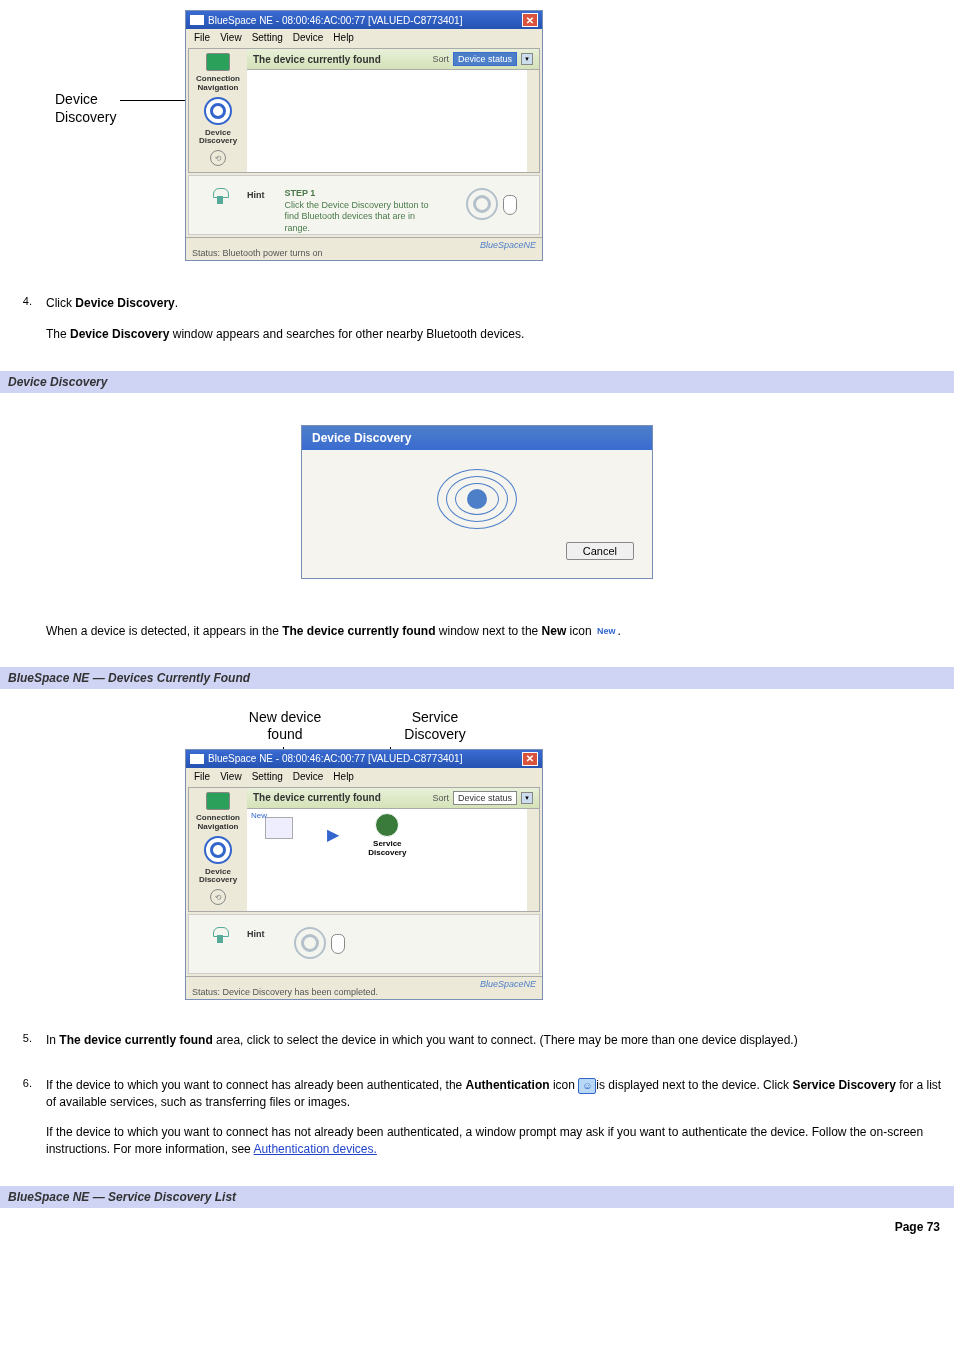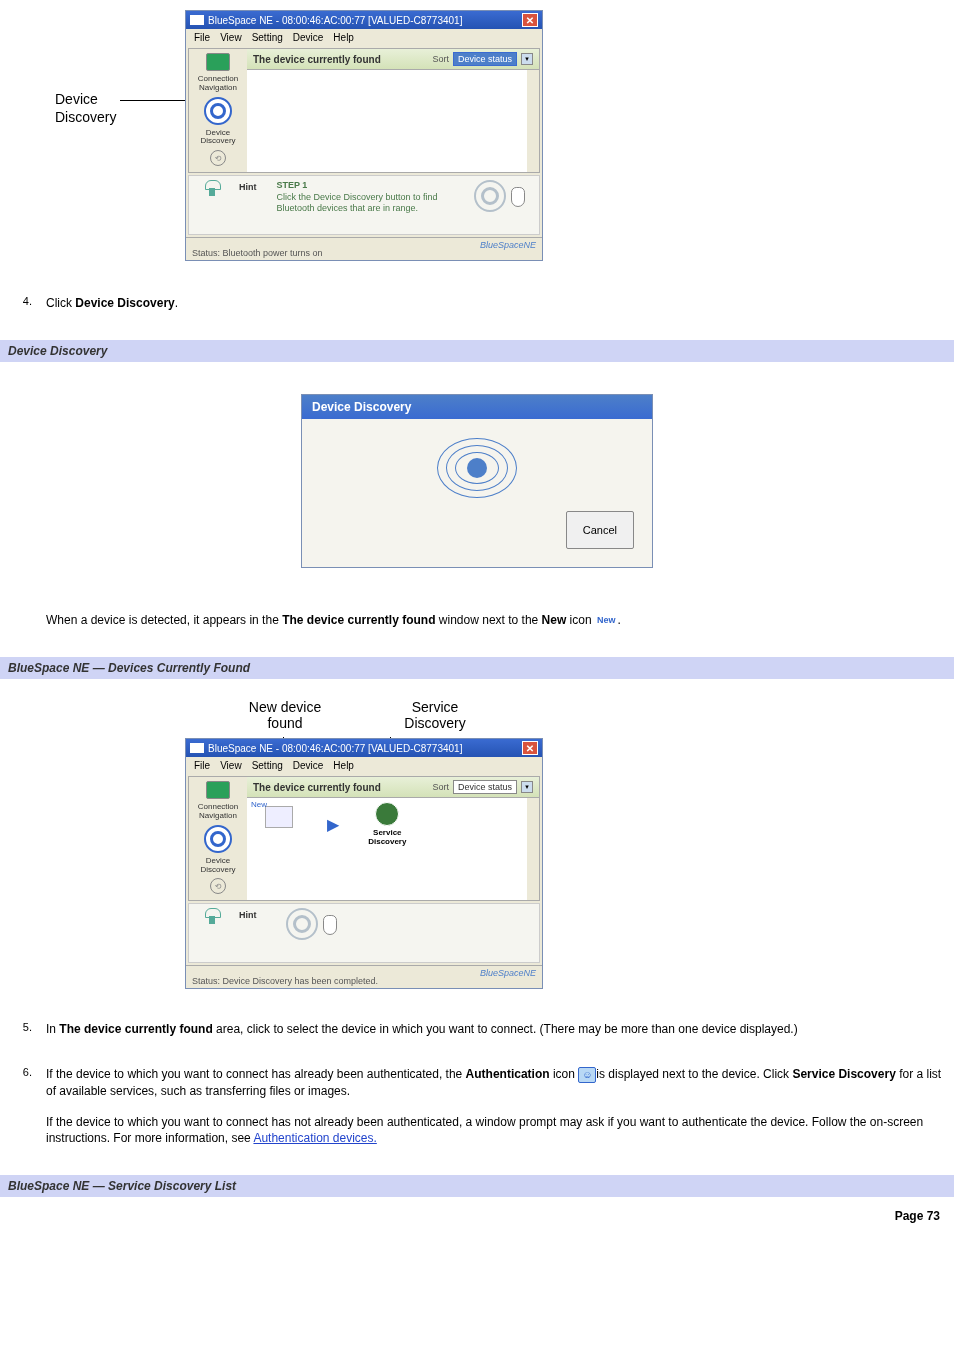--- a/index.html
+++ b/index.html
@@ -15,35 +15,35 @@
     .titlebar-icon { width: 14px; height: 10px; background: #fff; margin-right: 4px; display: inline-block; }
     .titlebar-text { flex: 1; }
     .close-btn { width: 16px; height: 14px; background: #d9533d; border: 1px solid #fff; color: #fff; display: flex; align-items: center; justify-content: center; font-size: 10px; font-weight: bold; }
     
     .menubar { display: flex; gap: 2px; padding: 2px 4px; background: #ece9d8; font-size: 10px; }
     .menubar span { padding: 1px 4px; }
     
     .app-body { display: flex; height: 125px; background: #fafaf7; border: 1px solid #aaa; margin: 2px; }
     .sidebar { width: 58px; display: flex; flex-direction: column; align-items: center; gap: 4px; padding: 4px 2px; background: #ece9d8; font-size: 8px; text-align: center; }
     .side-btn { width: 24px; height: 18px; background: #2aa05a; border: 1px solid #888; border-radius: 2px; }
-    .side-label { font-weight: normal; color: #333; line-height: 1.1; }
+    .side-label { font-weight: bold; color: #333; line-height: 1.1; }
     .side-circle { width: 28px; height: 28px; border: 2px solid #3366cc; border-radius: 50%; display: flex; align-items: center; justify-content: center; background: #fff; }
     .side-circle-inner { width: 16px; height: 16px; border: 3px solid #3366cc; border-radius: 50%; }
     .side-small-circle { width: 16px; height: 16px; border: 1px solid #888; border-radius: 50%; display: flex; align-items: center; justify-content: center; font-size: 8px; color: #888; }
     
     .main-area { flex: 1; display: flex; flex-direction: column; }
     .header-row { display: flex; align-items: center; background: linear-gradient(#e8f0d8, #d4e2b8); padding: 3px 6px; border-bottom: 1px solid #aaa; }
     .header-title { font-weight: bold; font-size: 10px; color: #333; flex: 1; }
     .sort-label { font-size: 9px; color: #555; margin-right: 4px; }
     .sort-dropdown { background: #4d7fc9; color: #fff; padding: 1px 4px; font-size: 9px; border: 1px solid #3a6bd1; display: flex; align-items: center; }
     .sort-dropdown-plain { background: #fff; color: #333; padding: 1px 4px; font-size: 9px; border: 1px solid #888; display: flex; align-items: center; }
     .dropdown-arrow { width: 12px; height: 12px; background: #cde; margin-left: 4px; display: flex; align-items: center; justify-content: center; font-size: 7px; border: 1px solid #888; }
     .content-area { flex: 1; background: #fff; border-right: 12px solid #ece9d8; position: relative; }
     
-    .hint-area { display: flex; align-items: flex-start; padding: 4px; margin: 2px; border: 1px solid #ccc; background: #f5f5f0; height: 60px; }
+    .hint-area { display: flex; align-items: flex-start; padding: 12px; margin: 2px; border: 1px solid #ccc; background: #f5f5f0; height: 60px; }
     .hint-bulb-wrap { display: flex; flex-direction: column; align-items: center; width: 40px; }
     .hint-bulb { width: 16px; height: 20px; position: relative; }
     .hint-bulb::before { content: ""; position: absolute; top: 0; width: 14px; height: 8px; border: 1px solid #5a9; border-radius: 6px 6px 0 0; }
     .hint-bulb::after { content: ""; position: absolute; top: 8px; left: 4px; width: 6px; height: 8px; background: #5a9; }
     .hint-label { font-size: 9px; font-weight: bold; margin-left: 6px; color: #333; margin-top: 2px; }
     .hint-text { color: #4a7a4a; font-size: 9px; line-height: 1.3; margin-left: 20px; flex: 1; }
     .hint-text .step-hdr { font-weight: bold; display: block; }
     .hint-graphic { width: 90px; display: flex; align-items: center; justify-content: center; position: relative; }
     .hint-big-circle { width: 32px; height: 32px; border: 2px solid #9ab; border-radius: 50%; display: flex; align-items: center; justify-content: center; opacity: 0.7; }
     .hint-big-circle-inner { width: 18px; height: 18px; border: 3px solid #9ab; border-radius: 50%; }
@@ -68,21 +68,21 @@
     .dialog-hdr { background: linear-gradient(#4d7fc9, #3a6bd1); color: #fff; font-weight: bold; padding: 5px 10px; font-size: 12px; }
     .dialog-body { padding: 10px; }
     .radar { width: 84px; height: 70px; margin: 4px auto; position: relative; }
     .radar-ring { position: absolute; border: 1px solid #4d7fc9; border-radius: 50%; }
     .r1 { width: 80px; height: 60px; top: 5px; left: 2px; }
     .r2 { width: 62px; height: 46px; top: 12px; left: 11px; }
     .r3 { width: 44px; height: 32px; top: 19px; left: 20px; }
     .radar-center { position: absolute; width: 20px; height: 20px; background: #4d7fc9; border-radius: 50%; top: 25px; left: 32px; }
     .dialog-msg { text-align: left; padding: 4px 8px; font-size: 11px; color: #444; border-top: 1px solid #ddd; }
     .dialog-btn-row { text-align: right; padding: 4px 8px 8px; }
-    .dialog-btn { padding: 12px 16px; font-size: 11px; border: 1px solid #888; background: #f0f0f0; border-radius: 2px; }
+    .dialog-btn { padding: 2px 16px; font-size: 11px; border: 1px solid #888; background: #f0f0f0; border-radius: 2px; }
     
     
     .fig3-container { padding: 18px 0; position: relative; }
     .callout-row { display: flex; margin-left: 185px; margin-bottom: 6px; }
     .callout { font-size: 14px; line-height: 1.2; text-align: center; }
     .callout1 { width: 120px; margin-left: 40px; }
     .callout2 { width: 100px; margin-left: 40px; }
     .callout-line { position: absolute; width: 1px; background: #000; }
     
     .device-item { display: flex; flex-direction: column; align-items: center; width: 56px; padding: 4px; position: relative; }
@@ -166,20 +166,21 @@
       <span class="brand">BlueSpaceNE</span>
     </div>
   </div>
 </div>
 
 <div class="doc-content">
   <div class="ol-item">
     <div class="ol-num">4.</div>
     <div class="ol-text">
       <p><span>Click </span><b>Device Discovery</b><span>.</span></p>
+      <p><span>The </span><b>Device Discovery</b><span> window appears and searches for other nearby Bluetooth devices.</span></p>
     </div>
   </div>
 </div>
 
 <div class="section-hdr">Device Discovery</div>
 
 <div class="fig2-container">
   <div class="dialog">
     <div class="dialog-hdr">Device Discovery</div>
     <div class="dialog-body">

